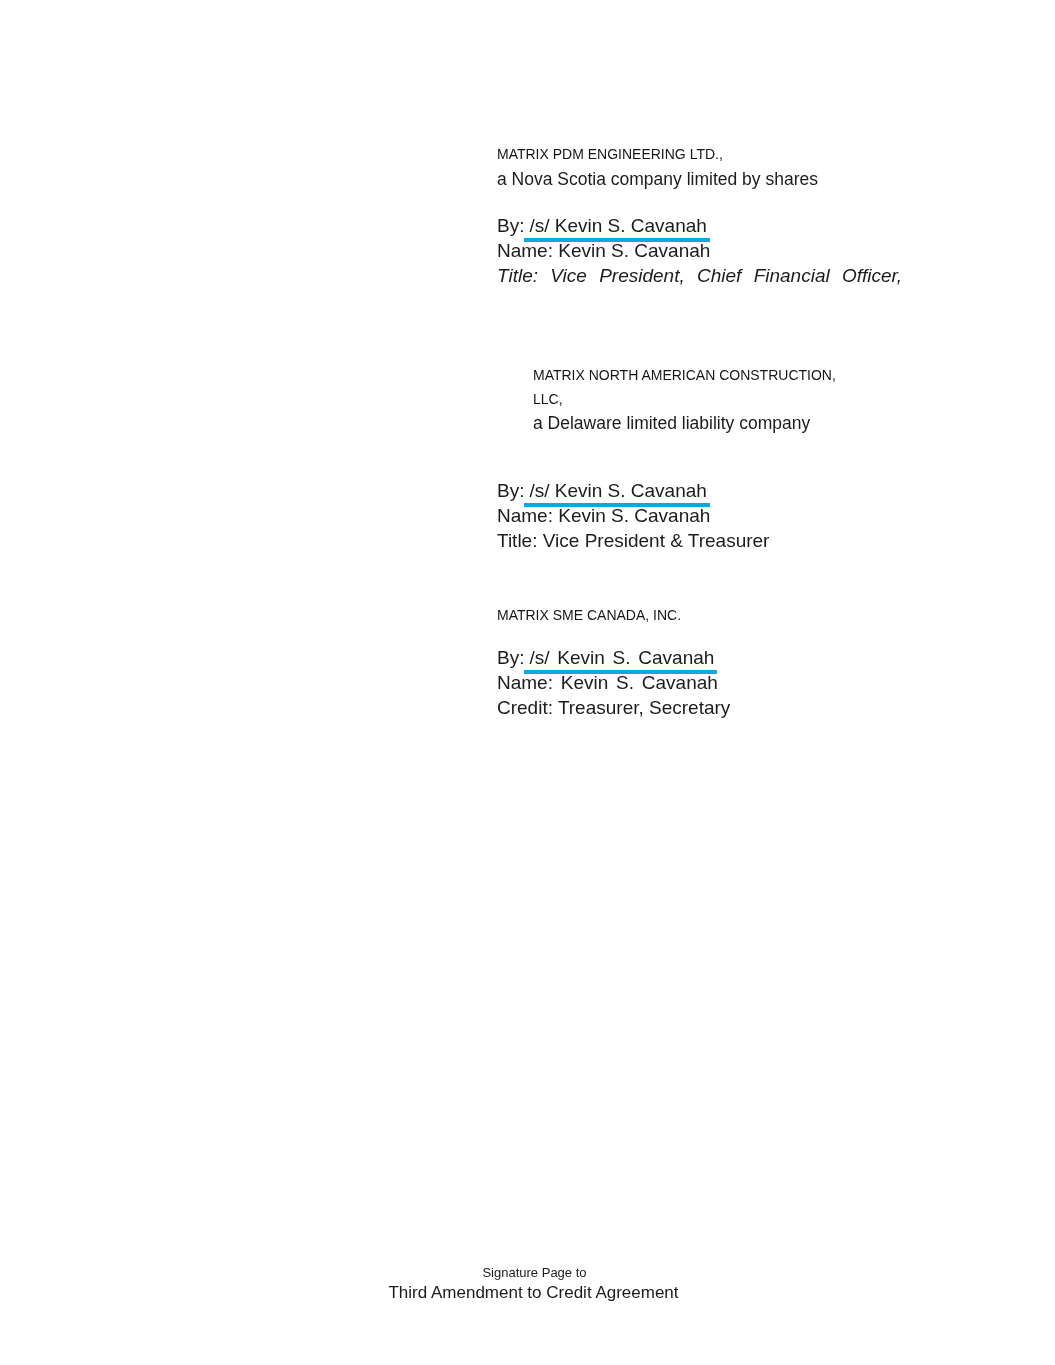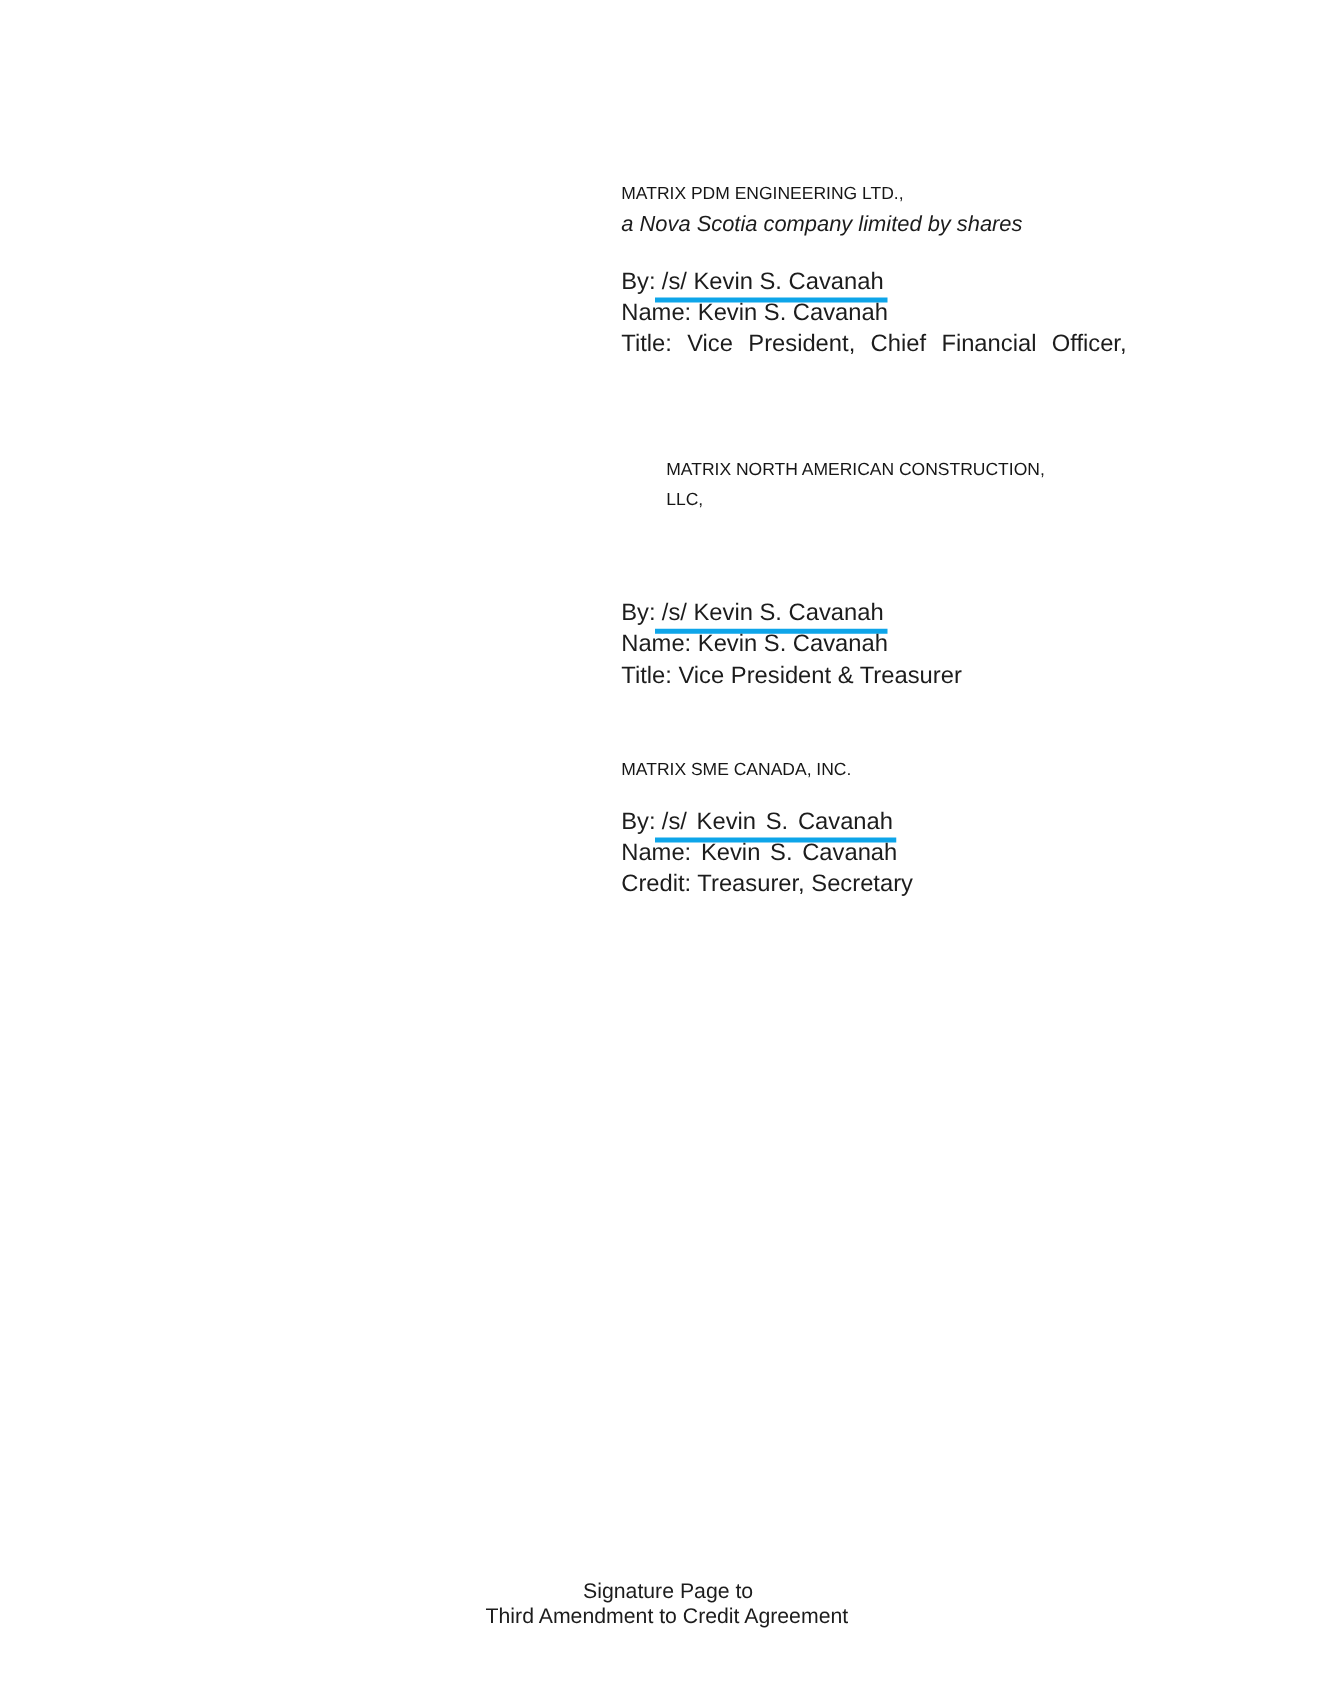--- a/index.html
+++ b/index.html
@@ -26,45 +26,45 @@
     line-height: 25px;
     color: #161616;
   }
   .lh24 .company-line, .lh24 .descriptor-line {
     line-height: 24px;
     margin-left: 36px;
   }
   .descriptor-line {
     font-size: 17.5px;
     line-height: 25px;
-    font-style: italic;
   }
   .sig-line, .name-line, .title-line {
     font-size: 19px;
     line-height: 25px;
   }
   .title-just {
     word-spacing: 7px;
+    font-style: italic;
   }
   .ws-wide {
     word-spacing: 2.5px;
   }
   .sig-underline {
     border-bottom: 4px solid #0ea5e9;
     padding: 0 3px 2px 5px;
   }
   .footer {
     position: absolute;
     top: 1263px;
     left: 0;
     width: 1055px;
     text-align: center;
   }
   .footer-line1 {
-    font-size: 17px;
+    font-size: 13px;
     line-height: 20px;
     margin-left: 14px;
   }
   .footer-line2 {
     font-size: 17px;
     line-height: 20px;
     transform: translateX(6px);
   }
 </style>
 </head>
@@ -78,20 +78,21 @@
   </div>
   <div class="cluster" style="top:213px">
     <div class="sig-line"><span>By:</span><span class="sig-underline">/s/ Kevin S. Cavanah</span></div>
     <div class="name-line">Name: Kevin S. Cavanah</div>
     <div class="title-line title-just">Title: Vice President, Chief Financial Officer,</div>
   </div>
 
   <div class="cluster lh24" style="top:363px">
     <div class="company-line">MATRIX NORTH AMERICAN CONSTRUCTION,</div>
     <div class="company-line">LLC,</div>
+    <div class="descriptor-line">a Delaware limited liability company</div>
   </div>
   <div class="cluster" style="top:478px">
     <div class="sig-line"><span>By:</span><span class="sig-underline">/s/ Kevin S. Cavanah</span></div>
     <div class="name-line">Name: Kevin S. Cavanah</div>
     <div class="title-line">Title: Vice President &amp; Treasurer</div>
   </div>
 
   <div class="cluster" style="top:603px">
     <div class="company-line">MATRIX SME CANADA, INC.</div>
   </div>

